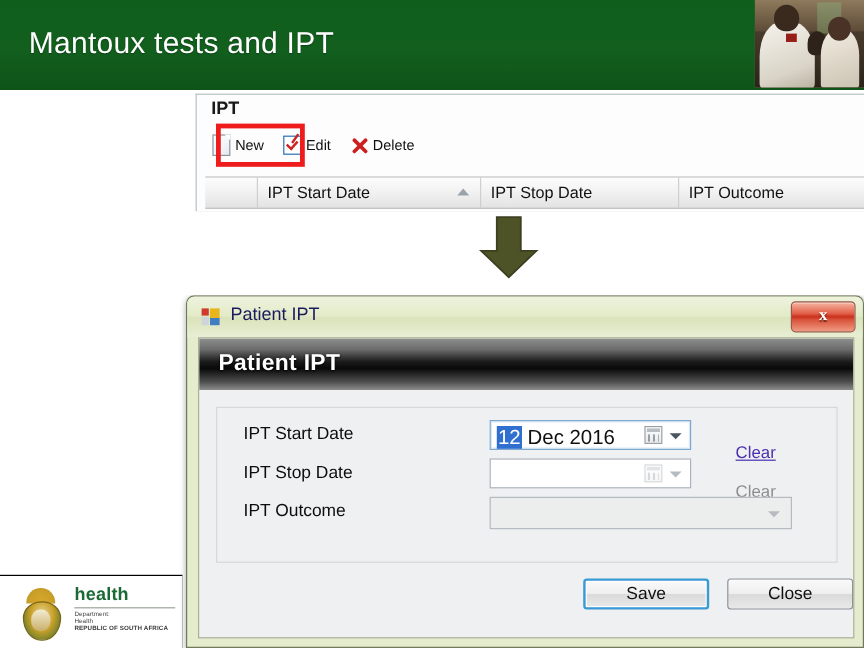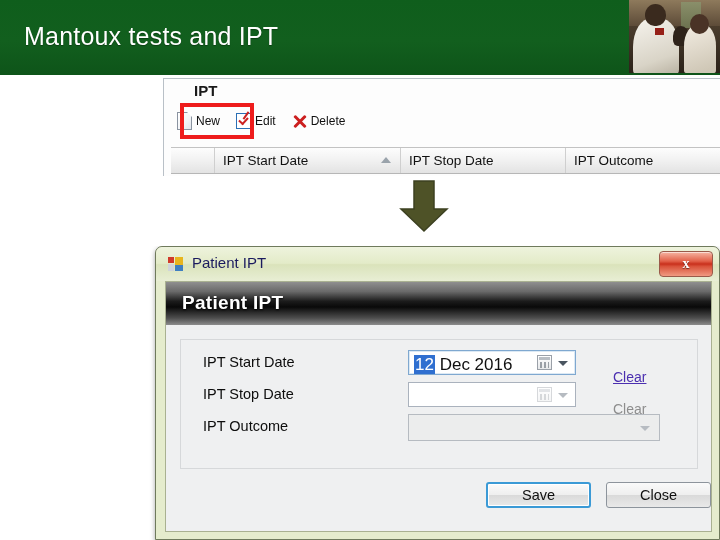--- a/index.html
+++ b/index.html
@@ -138,21 +138,21 @@
     position: absolute; left: 163px; top: 78px;
     width: 557px; height: 97px;
     background: #fdfdfd;
     border: 1px solid #b9c0c7;
     border-right: none;
     overflow: hidden;
   }
   #ipt-group-label {
     position: absolute; left: 9px; top: 3px;
     font-size: 15px; font-weight: bold; color: #1a1a1a;
-    background: #fdfdfd; padding: 0 3px; margin-left: 18px;
+    background: #fdfdfd; padding: 0 3px;
   }
   #ipt-toolbar {
     position: absolute; left: 10px; top: 28px;
     height: 28px;
     display: flex; align-items: center; gap: 10px;
   }
   .tb-item {
     display: flex; align-items: center; gap: 4px;
     font-size: 12px; color: #101010;
     padding: 1px 3px;
@@ -430,20 +430,34 @@
       <div class="ph-nurse"></div>
       <div class="ph-head"></div>
       <div class="ph-red"></div>
       <div class="ph-mid"></div>
       <div class="ph-child"></div>
       <div class="ph-childhead"></div>
     </div>
   </div>
 
 
+  <div id="logo-band">
+    <div id="logo-crest">
+      <div class="crest-sun"></div>
+      <div class="crest-shield"></div>
+      <div class="crest-inner"></div>
+    </div>
+    <div id="logo-text">
+      <div id="logo-health">health</div>
+      <div id="logo-rule"></div>
+      <div class="logo-sub">Department:</div>
+      <div class="logo-sub">Health</div>
+      <div class="logo-sub" id="logo-sub3">REPUBLIC OF SOUTH AFRICA</div>
+    </div>
+  </div>
 
   <div id="ipt-panel">
     <div id="ipt-group-label">IPT</div>
 
     <div id="ipt-toolbar">
       <div class="tb-item">
         <span class="icon-page"></span>
         <span class="tb-label">New</span>
       </div>
       <div class="tb-item">

